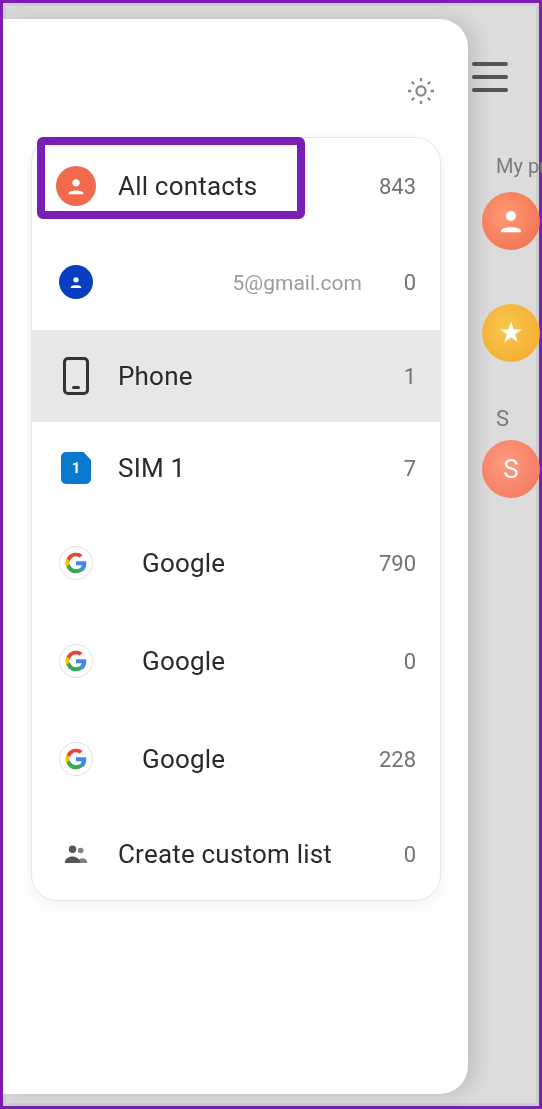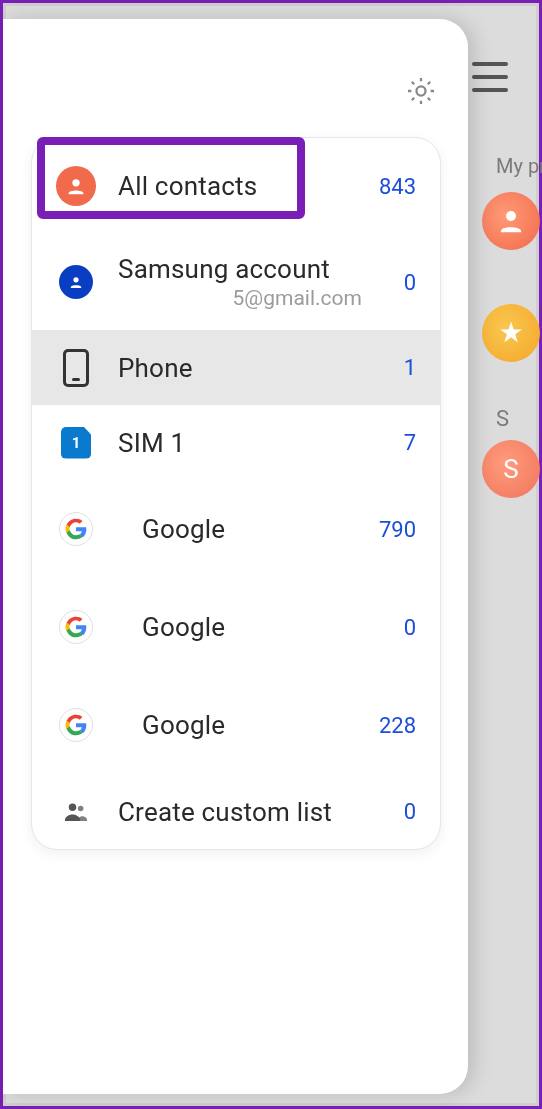--- a/index.html
+++ b/index.html
@@ -53,31 +53,31 @@
     box-shadow: 0 4px 14px rgba(0,0,0,0.06);
     overflow:hidden;
   }
   .menu-item {
     display:flex; align-items:center;
     padding: 0 24px;
     position:relative;
     justify-content:center;
   }
   .mi-tall { height:96px; }
-  .mi-std  { height:75px; }
+  .mi-std  { height:92px; }
   .mi-big  { height:98px;gap:24px; }
   .menu-item .icon-slot {
     width:40px; height:40px; flex:0 0 40px;
     display:flex; align-items:center; justify-content:center;
     margin-right:22px;
   }
   .menu-item .text-slot { flex:1 1 auto; min-width:0; }
   .menu-item .label-main { font-size:26px; color:#2a2a2a; letter-spacing:0.2px; }
   .menu-item .label-sub  { font-size:21px; color:#9b9b9b; text-align:right; padding-right:4px; margin-top:2px;}
-  .menu-item .count { flex:0 0 auto; font-size:22px; color:#1d4ed8; min-width:50px; text-align:right; }
+  .menu-item .count { flex:0 0 auto; font-size:22px; color:#737373; min-width:50px; text-align:right; }
   .menu-item.selected { background:#e7e7e7; }
 
   .highlight-box {
     position:absolute; left:34px; top:118px; width:268px; height:82px;
     border:8px solid #7a1fb5; border-radius:6px;
     pointer-events:none; z-index:20;
   }
 
   
   .ic-allcontacts { width:40px; height:40px; border-radius:50%; background:#f06a4b; display:flex; align-items:center; justify-content:center; }
@@ -144,21 +144,20 @@
       <div class="menu-item mi-tall">
         <div class="icon-slot">
           <div class="ic-samsung">
             <svg viewBox="0 0 24 24" width="18" height="18" fill="#fff">
                 <circle cx="12" cy="9" r="3.5"></circle>
                 <path d="M5 19c0-3.5 14-3.5 14 0v1H5z"></path>
               </svg>
           </div>
         </div>
         <div class="text-slot">
-          <div class="label-main">Samsung account</div>
           <div class="label-sub">5@gmail.com</div>
         </div>
         <div class="count">0</div>
       </div>
 
       <div class="menu-item mi-std selected">
         <div class="icon-slot">
           <div class="ic-phone"></div>
         </div>
         <div class="text-slot">

